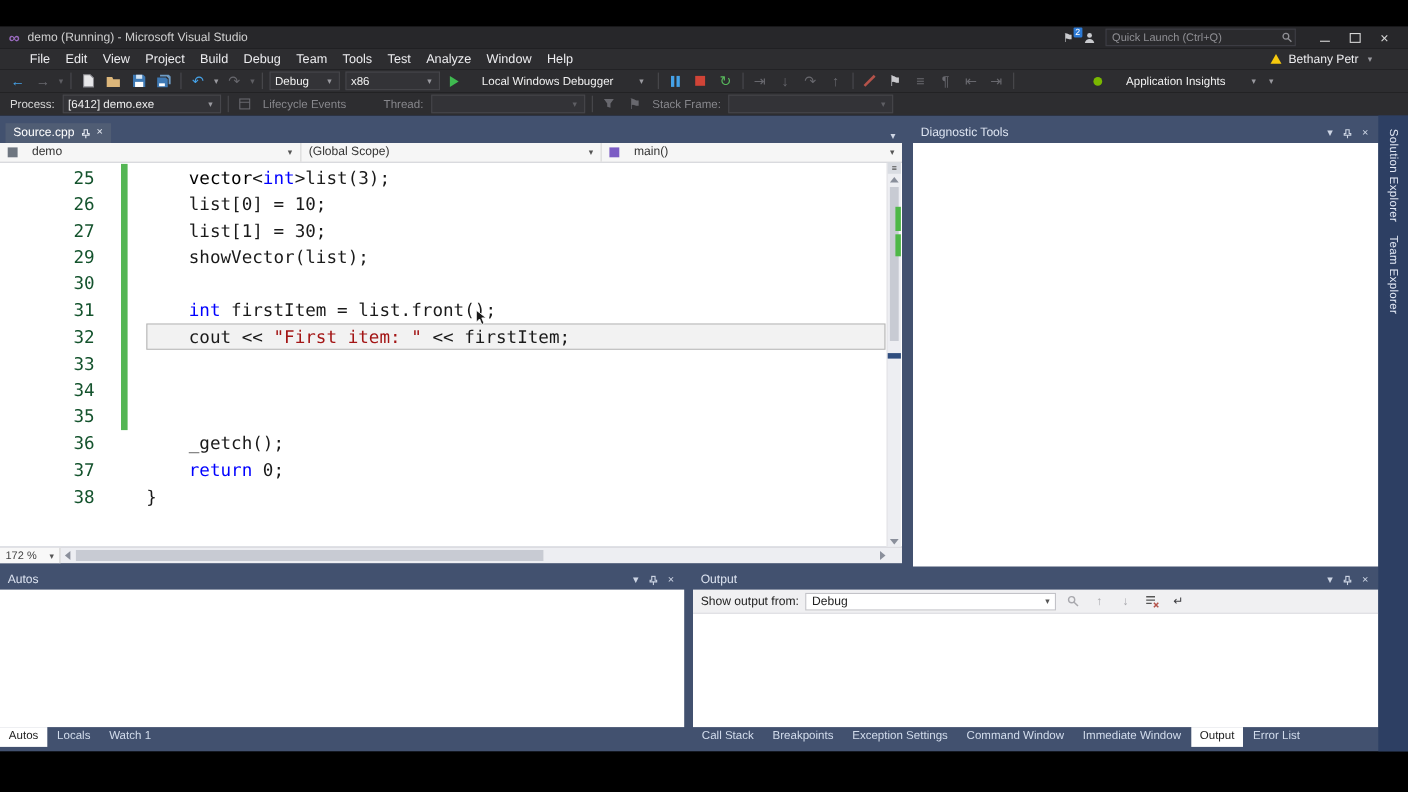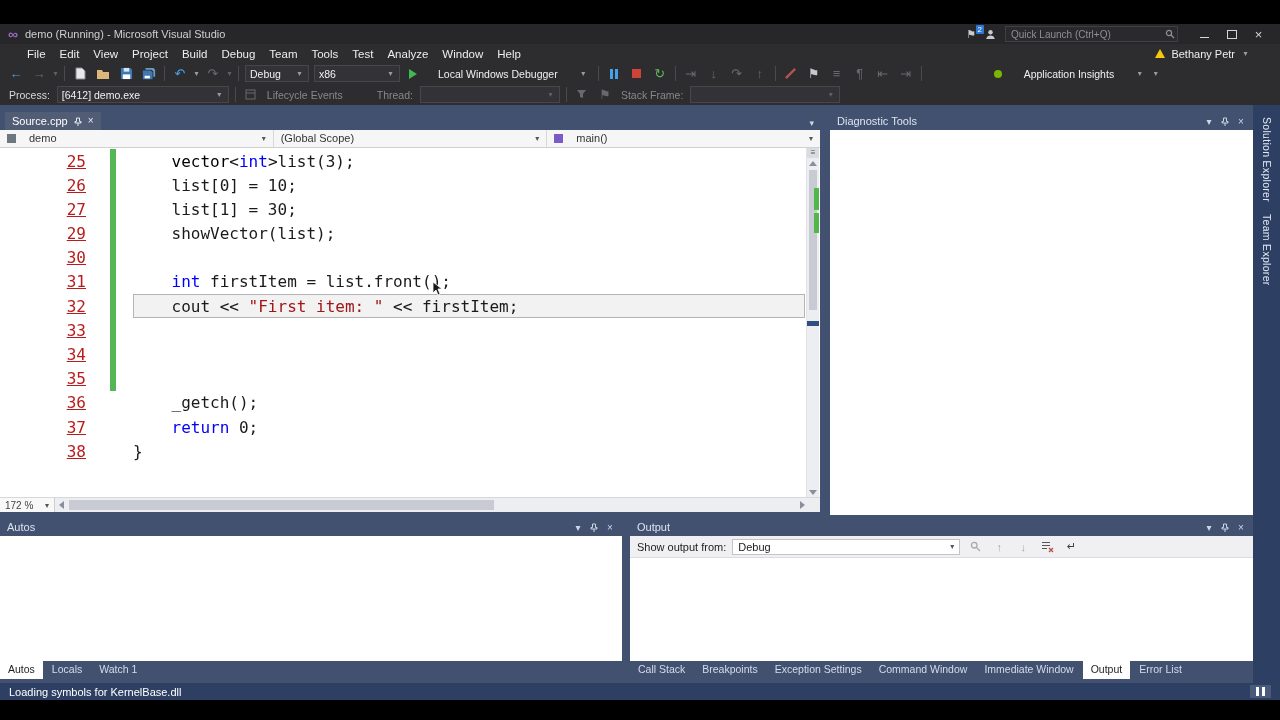--- a/index.html
+++ b/index.html
@@ -39,21 +39,21 @@
   .dis{color:#68686e;}
   .green{color:#58b85c;}
   .lt{color:#c9c9cd;}
   .caret{font-size:8px;color:#9a9aa0;width:9px;text-align:center;flex:0 0 auto;}
   .caret.dis{color:#5f5f64;}
   .sep{width:1px;height:15px;background:#4a4a4e;margin:0 3px;flex:0 0 auto;}
   .combo{height:17px;background:#333337;border:1px solid #46464b;display:flex;align-items:center;font-size:10.5px;
          color:#f0f0f0;padding:0 4px;gap:4px;margin:0 2px;box-sizing:border-box;}
   .combo .caret{margin-left:auto;}
   .combo.dis{color:#87878c;}
-  .w64{width:64px;} .w86{width:86px;} .w172{width:172px;} .w140{width:140px;} .w150{width:150px;}
+  .w64{width:64px;} .w86{width:86px;} .w172{width:144px;} .w140{width:140px;} .w150{width:150px;}
   .startbtn{display:flex;align-items:center;gap:21px;color:#f0f0f0;font-size:10.5px;padding:0 6px;}
   .play{width:0;height:0;border-left:8px solid #3fb950;border-top:5px solid transparent;border-bottom:5px solid transparent;}
   .pausebars{display:flex;gap:2px;}
   .pausebars i{width:3px;height:10px;background:#45a2e8;}
   .stopsq{width:9px;height:9px;background:#d04437;}
   .tlabel{font-size:10.5px;color:#d8d8d8;margin:0 4px;white-space:nowrap;}
   .tlabel.dis{color:#87878c;}
   .spacer60{width:60px;} .spacer24{width:24px;}
 
   
@@ -70,21 +70,21 @@
   .navbar{height:17px;background:#f6f6f6;border-bottom:1px solid #d0d0d5;display:flex;}
   .nav-combo{flex:1;display:flex;align-items:center;gap:13px;padding:0 7px;border-right:1px solid #d8d8d8;
              font-size:11px;color:#333;box-sizing:border-box;}
   .ncaret{margin-left:auto;font-size:8px;color:#555;}
   .nicon{width:9px;height:9px;flex:0 0 9px;}
   .nicon.proj{background:#6e7680;}
   .nicon.method{background:#7b5cc4;}
   .editor-body{height:350px;background:#fff;position:relative;overflow:hidden;}
   #code-lines{position:relative;font-family:"DejaVu Sans Mono","Liberation Mono",monospace;font-size:16px;padding-top:1px;}
   .code-row{display:flex;height:24.2px;align-items:center;}
-  .ln{flex:0 0 86px;width:86px;text-align:right;color:#b91c1c;text-decoration:underline;}
+  .ln{flex:0 0 86px;width:86px;text-align:right;color:#14532d;}
   .code-area{flex:1;align-self:stretch;display:flex;align-items:center;margin-left:47px;margin-right:15px;}
   .code-text{white-space:pre;color:#1a1a1a;}
   .cur .code-area{background:#f2f2f2;box-shadow:inset 0 0 0 1px #b4b4b4;}
   .tok-kw{color:#0000ff;} .tok-type{color:#000000;} .tok-str{color:#a31515;}
   .change-bar{position:absolute;left:110px;top:1px;width:6px;height:242px;background:#54b654;}
   .vscroll{position:absolute;top:0;right:1px;width:13px;height:350px;background:#edeef2;border-left:1px solid #e3e3e7;box-sizing:border-box;}
   .vs-split{position:absolute;top:0;left:0;right:0;height:10px;background:#d9dce2;color:#555;font-size:8px;line-height:9px;text-align:center;}
   .vs-arrow{position:absolute;left:0;right:0;height:11px;display:flex;align-items:center;justify-content:center;}
   .vs-arrow.up{top:10px;} .vs-arrow.down{bottom:0;}
   .tri-up{width:0;height:0;border-left:4px solid transparent;border-right:4px solid transparent;border-bottom:5px solid #8a8f9b;}
@@ -544,26 +544,19 @@
           <span class="ptab">Error List</span>
         </div>
     </div>
 
     <div class="strip" id="right-strip-tabs">
         <div class="vtab">Solution Explorer</div>
         <div class="vtab">Team Explorer</div>
       </div>
   </div>
 
-  <div class="abs statusbar">
-    <span class="status-msg">Loading symbols for KernelBase.dll</span>
-    <span class="sb-pause">
-        <i></i>
-        <i></i>
-      </span>
-  </div>
 
   <div class="abs black-bottom"></div>
 
   <svg class="mouse-cursor" width="11" height="16" viewBox="0 0 11 16">
     <path d="M1 1l0 11 3-3 2 5 2-1-2-5 4 0z" fill="#1a1a1a" stroke="#fff" stroke-width="0.8"></path>
   </svg>
 </div>
 
 </body></html>

